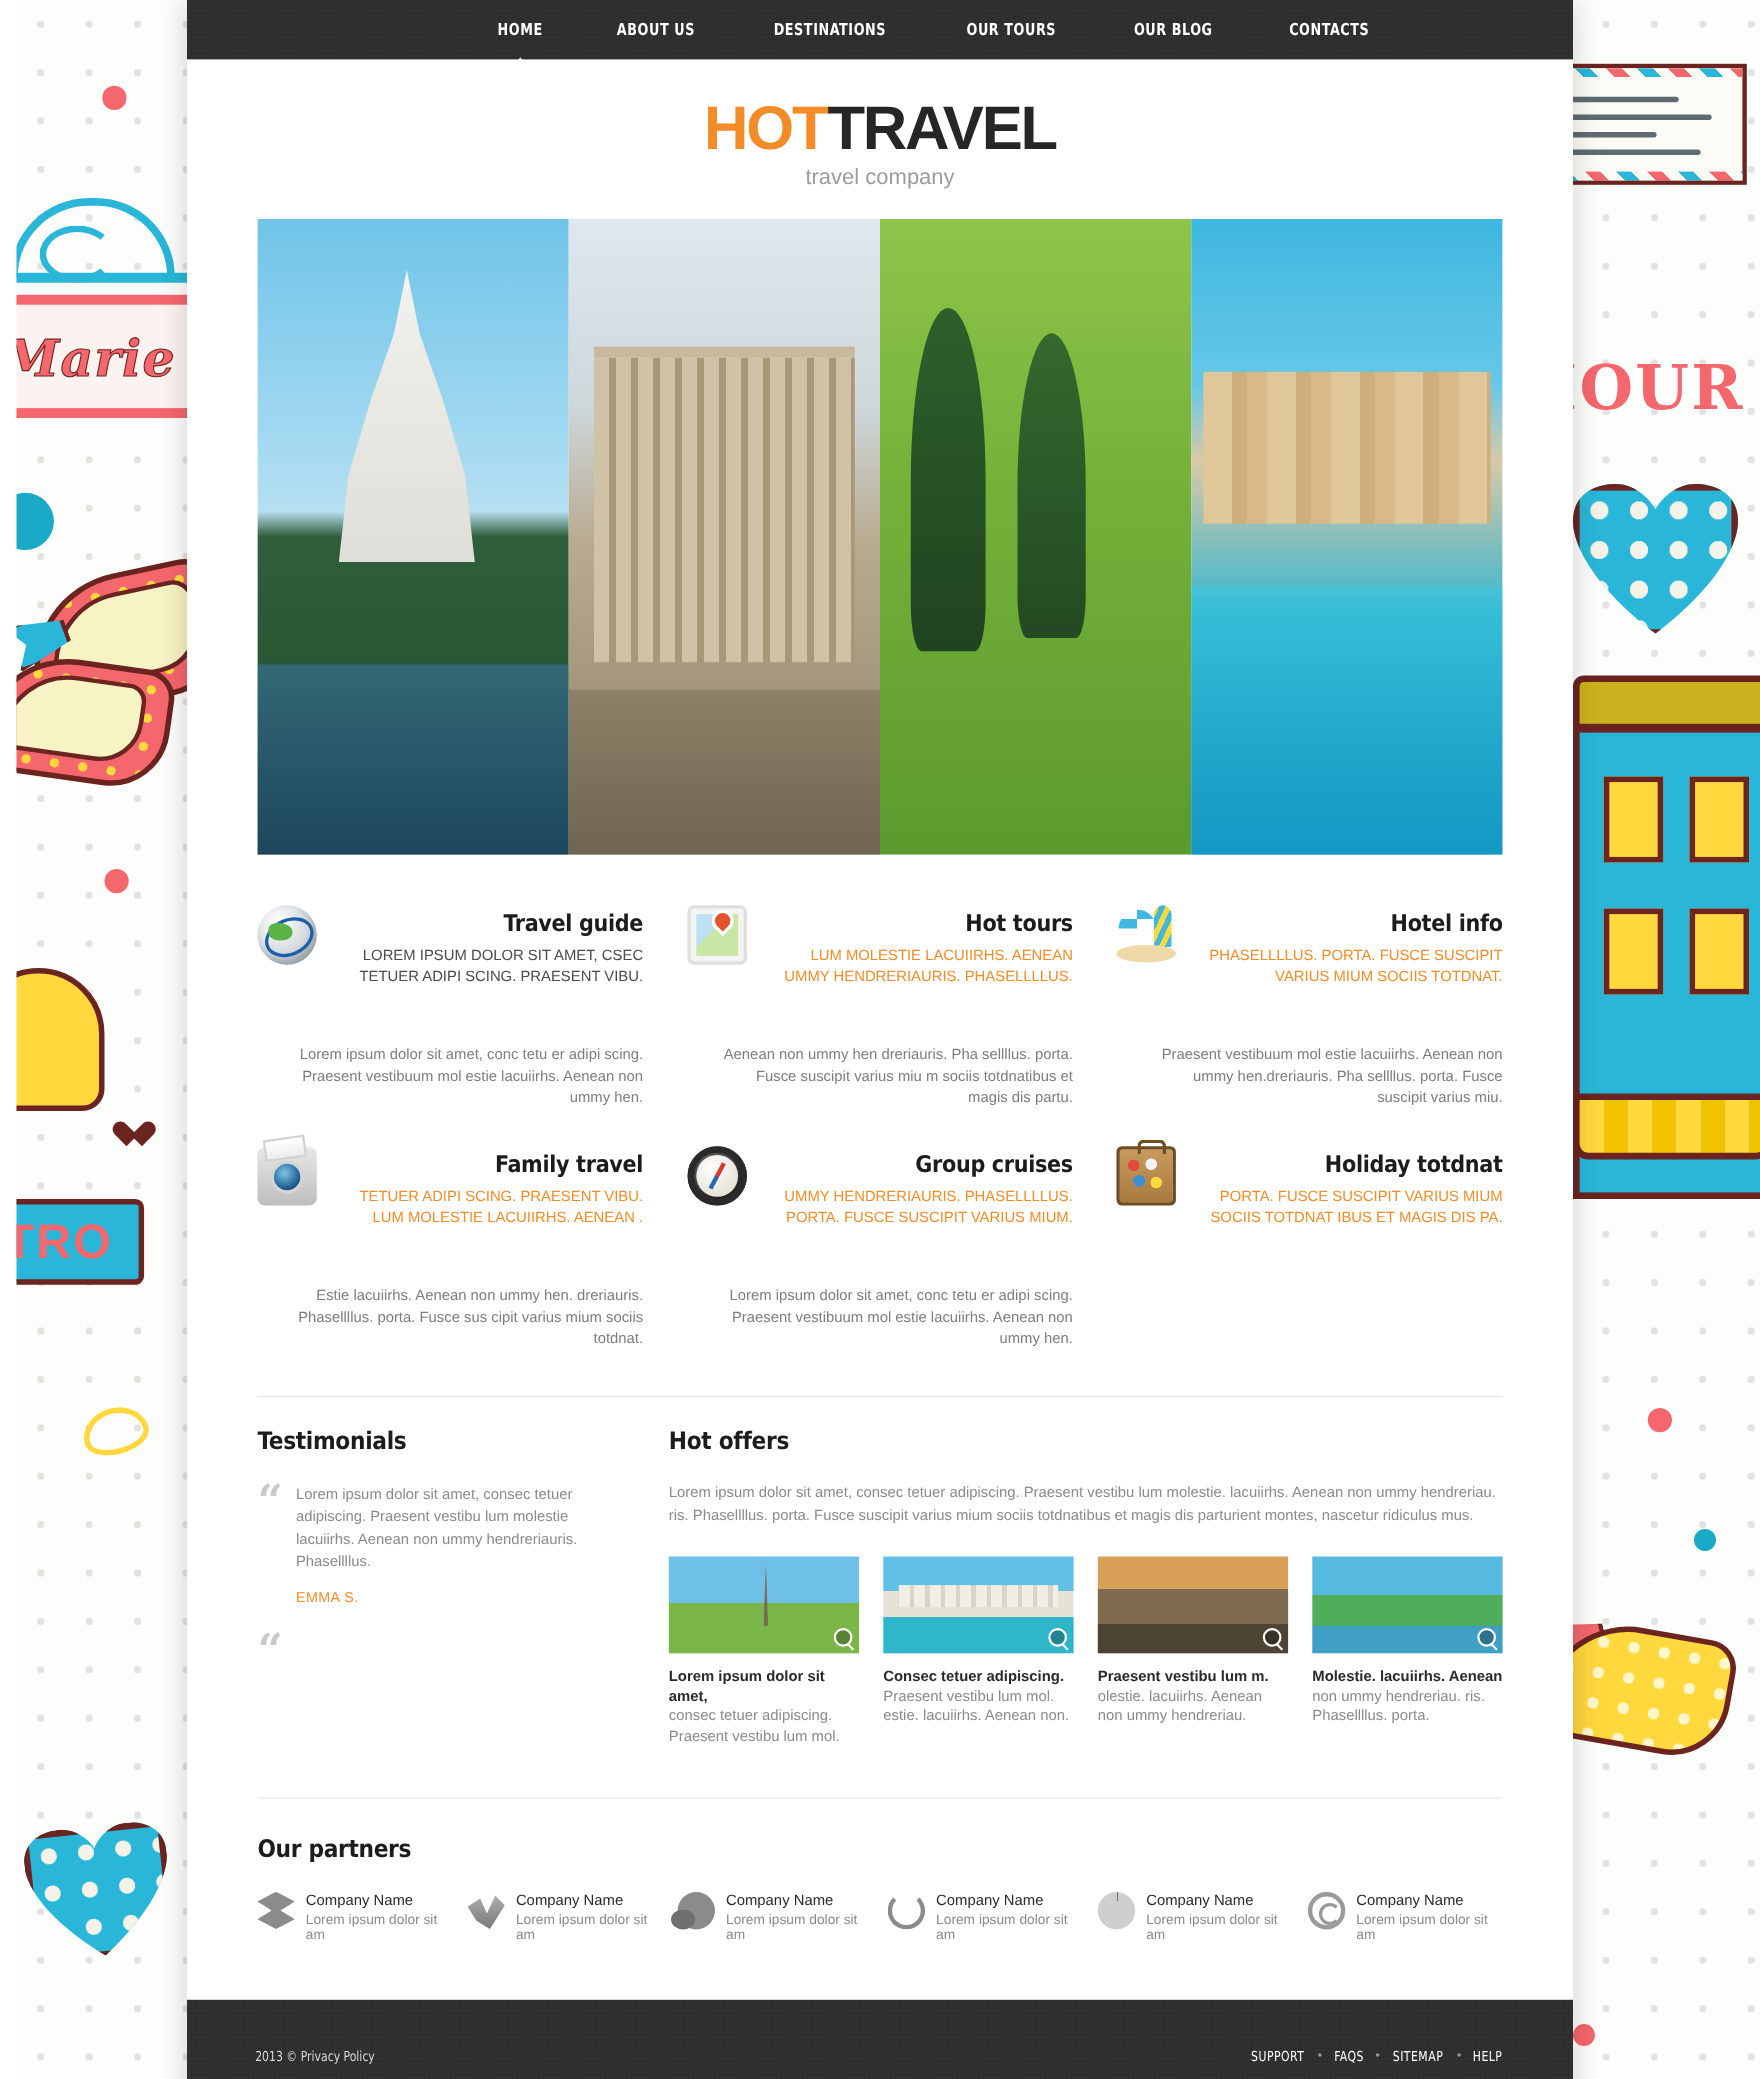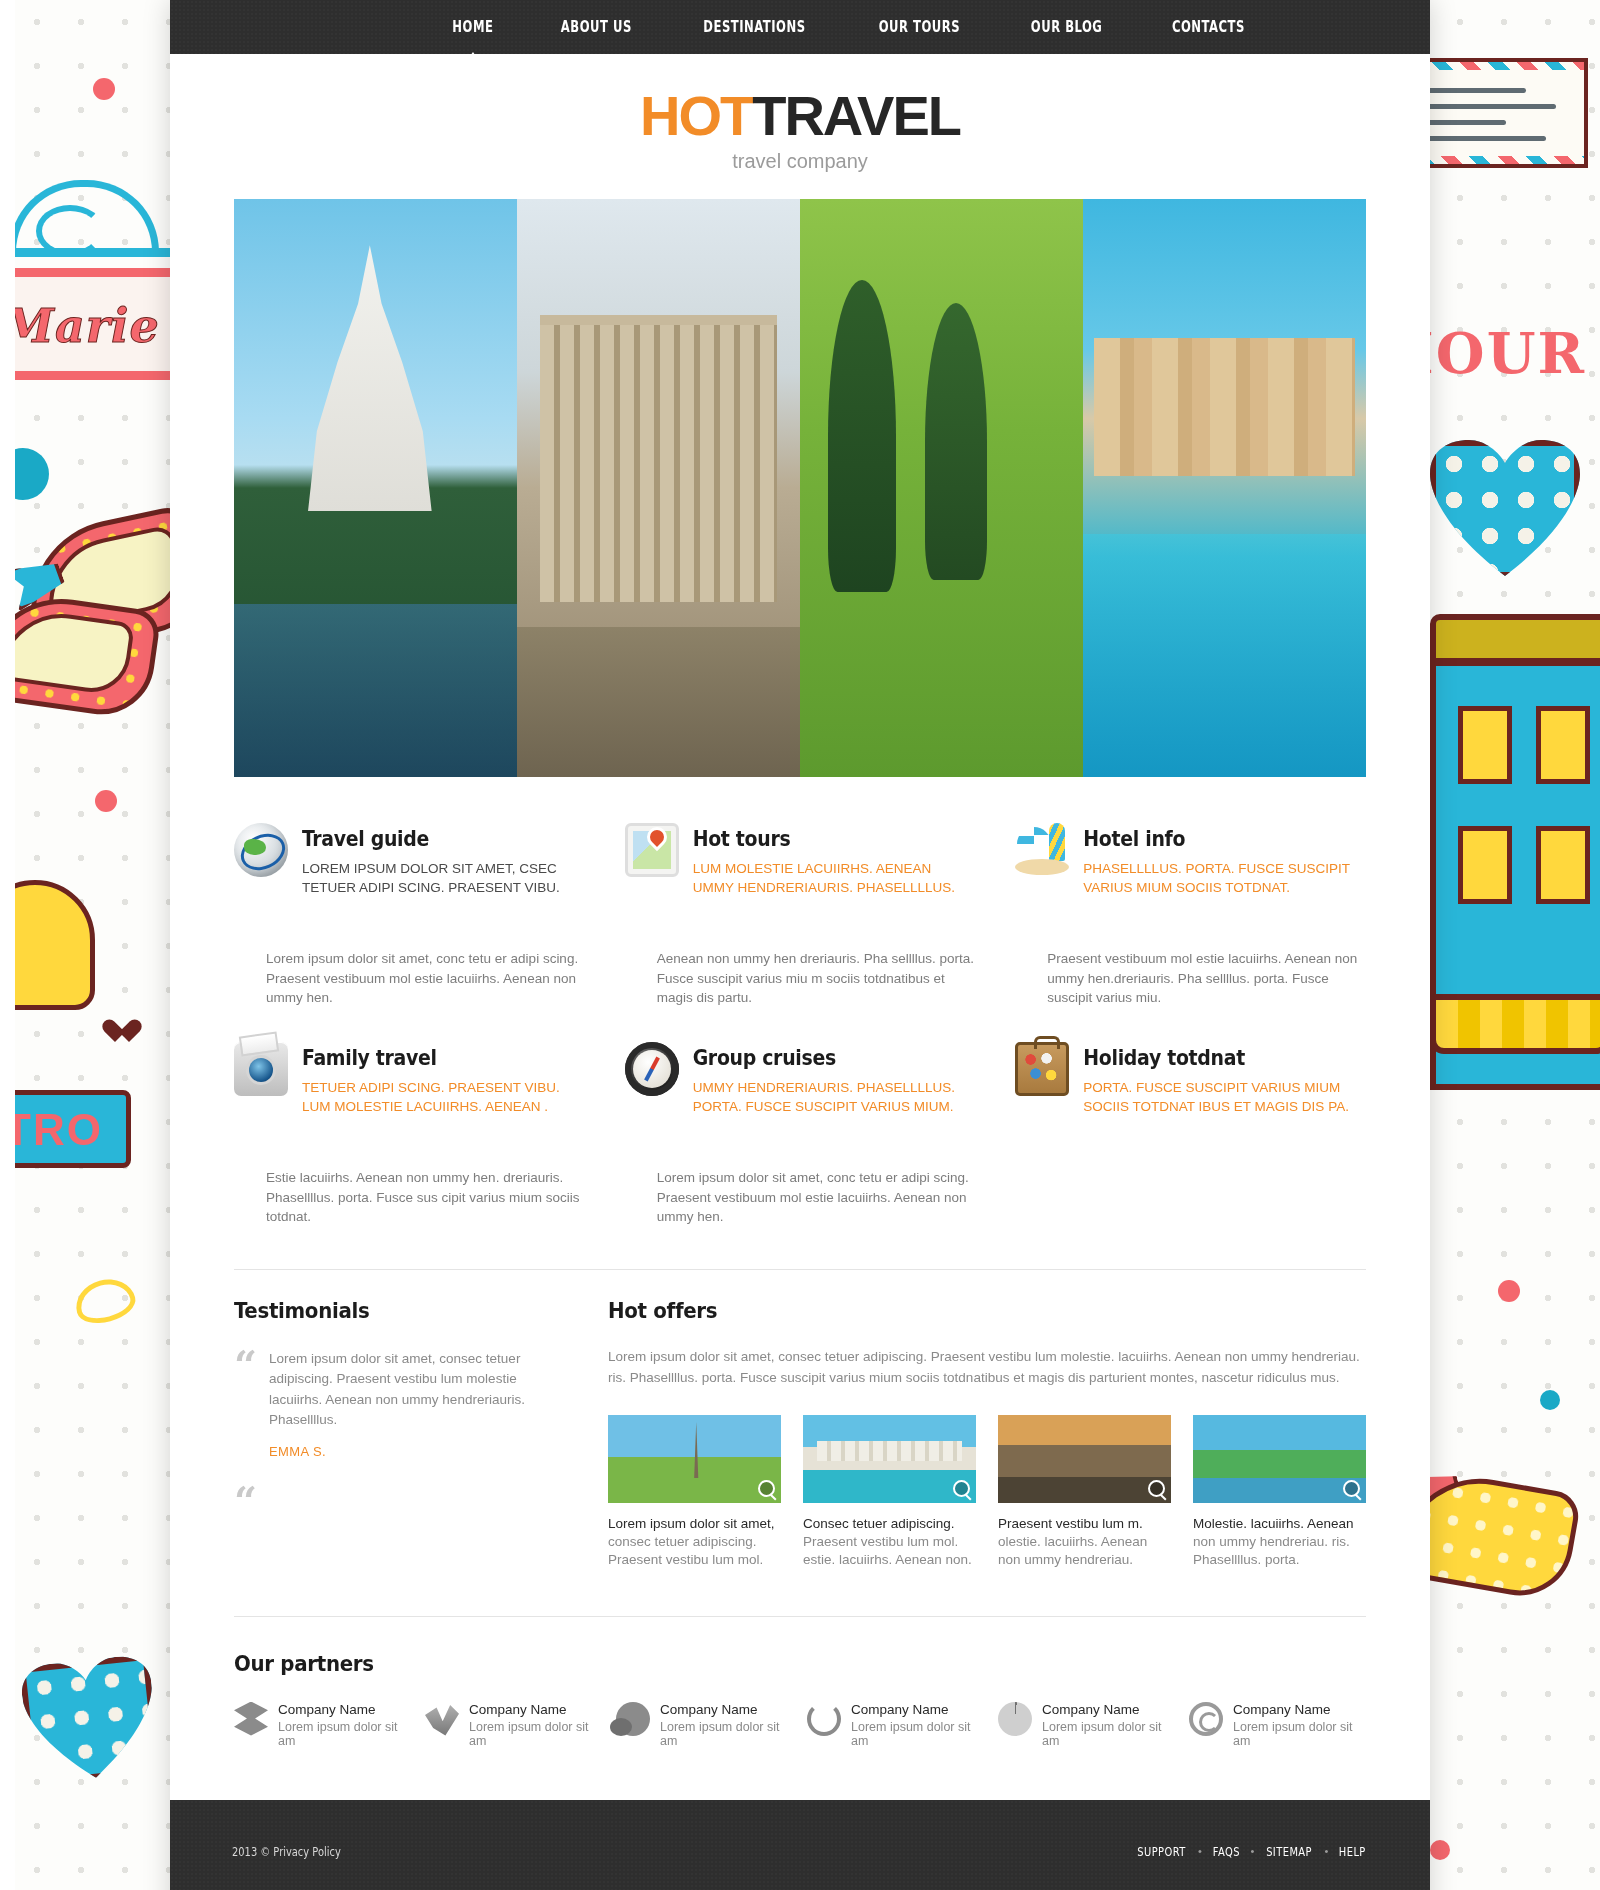--- a/index.html
+++ b/index.html
@@ -258,21 +258,21 @@
   .p4:before{
     content:""; position:absolute; left:4%; top:24%; width:92%; height:24%;
     background:repeating-linear-gradient(90deg,#e0c79a 0 26px,#cfae7c 26px 40px,#d9b98a 40px 58px);
   }
   .p4:after{
     content:""; position:absolute; left:0; bottom:0; width:100%; height:42%;
     background:linear-gradient(rgba(60,200,225,.6),rgba(20,150,195,.9));
   }
 
   
-  .services { width:1132px; margin:46px auto 0; display:grid; grid-template-columns:repeat(3,1fr); column-gap:40px; row-gap:34px; }
+  .services { width:1132px; margin:46px auto 0; display:grid; grid-template-columns:repeat(3,1fr); column-gap:40px; row-gap:34px;text-align:right; }
   .svc { display:flex; gap:14px; }
   .svc-icon { width:54px; height:54px; flex:0 0 54px; position:relative; }
   .svc-body { flex:1; padding-top:4px; }
   .svc-title { font-size:21px; font-weight:bold; color:#1c1c1c; letter-spacing:-.3px;
                font-family:"DejaVu Sans Condensed","Liberation Sans",sans-serif; }
   .svc-sub { font-size:13.5px; color:#4a4a4a; margin-top:8px; line-height:1.42; }
   .svc-sub.orange { color:#f28c28; }
   .svc-text { font-size:13.5px; color:#7d7d7d; margin-top:18px; line-height:1.45; padding-left:32px; }
 
   
@@ -338,21 +338,21 @@
   .t2:before{ content:""; position:absolute; left:8%; top:30%; width:84%; height:22%;
       background:repeating-linear-gradient(90deg,#f0eee6 0 10px,#d9d5c6 10px 14px); }
   .t3 { background:linear-gradient(#d9a157 0 34%, #7e6a4e 34% 70%, #4c4334 70% 100%); }
   .t4 { background:linear-gradient(#56b9e0 0 40%, #4fae5a 40% 72%, #3f9fc4 72% 100%); }
   .zoom-badge {
     position:absolute; right:6px; bottom:6px; width:17px; height:17px;
     border-radius:50%; border:2px solid #fff; background:rgba(0,0,0,.28);
   }
   .zoom-badge:after{ content:""; position:absolute; right:-4px; bottom:-3px; width:8px; height:2px;
     background:#fff; transform:rotate(45deg); }
-  .offer-title { font-size:13.5px; font-weight:normal; color:#2a2a2a; margin-top:12px; line-height:1.35; }
+  .offer-title { font-size:13.5px; font-weight:bold; color:#2a2a2a; margin-top:12px; line-height:1.35; }
   .offer-desc { font-size:13.5px; color:#8a8a8a; line-height:1.35; }
 
   
   .partners { width:1132px; margin:34px auto 0; }
   .partner-row { display:grid; grid-template-columns:repeat(6,1fr); gap:14px; margin-top:26px; }
   .partner { display:flex; gap:10px; align-items:flex-start; }
   .p-icon { width:34px; height:34px; flex:0 0 34px; position:relative; }
   .pi1 { background:#8b8b8b; clip-path:polygon(50% 0,100% 26%,62% 50%,100% 74%,50% 100%,0 74%,38% 50%,0 26%); }
   .pi2 { background:linear-gradient(#b5b5b5,#777); clip-path:polygon(0 40%,34% 18%,52% 58%,74% 10%,100% 36%,60% 100%,24% 78%); }
   .pi3 { background:#8b8b8b; border-radius:50%; }

